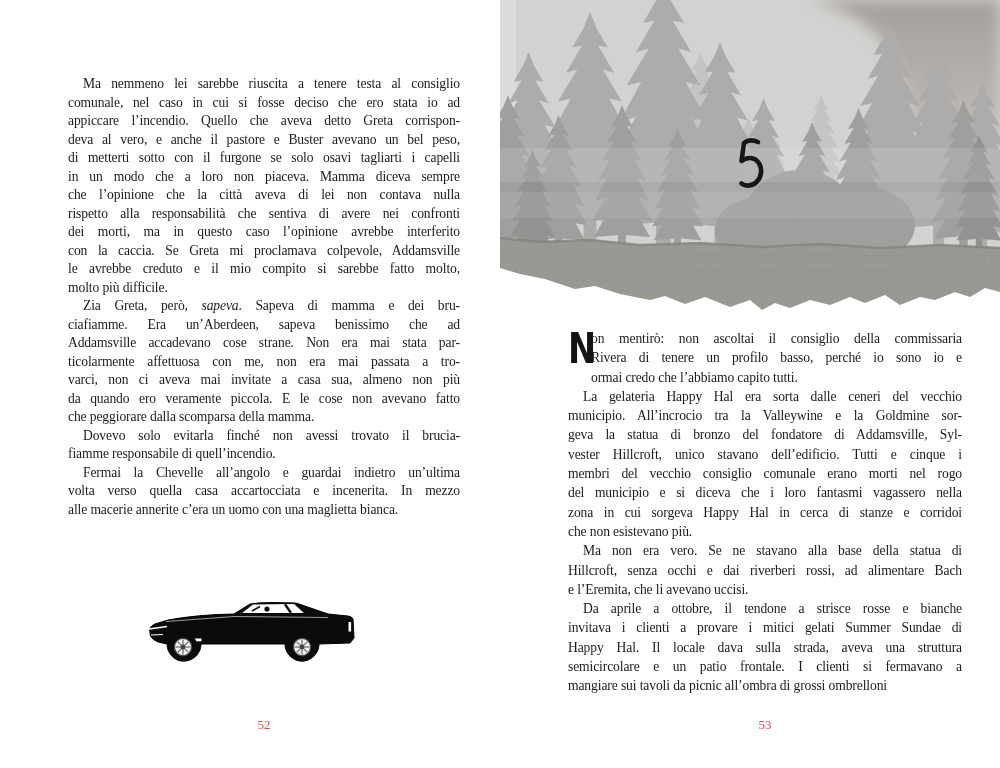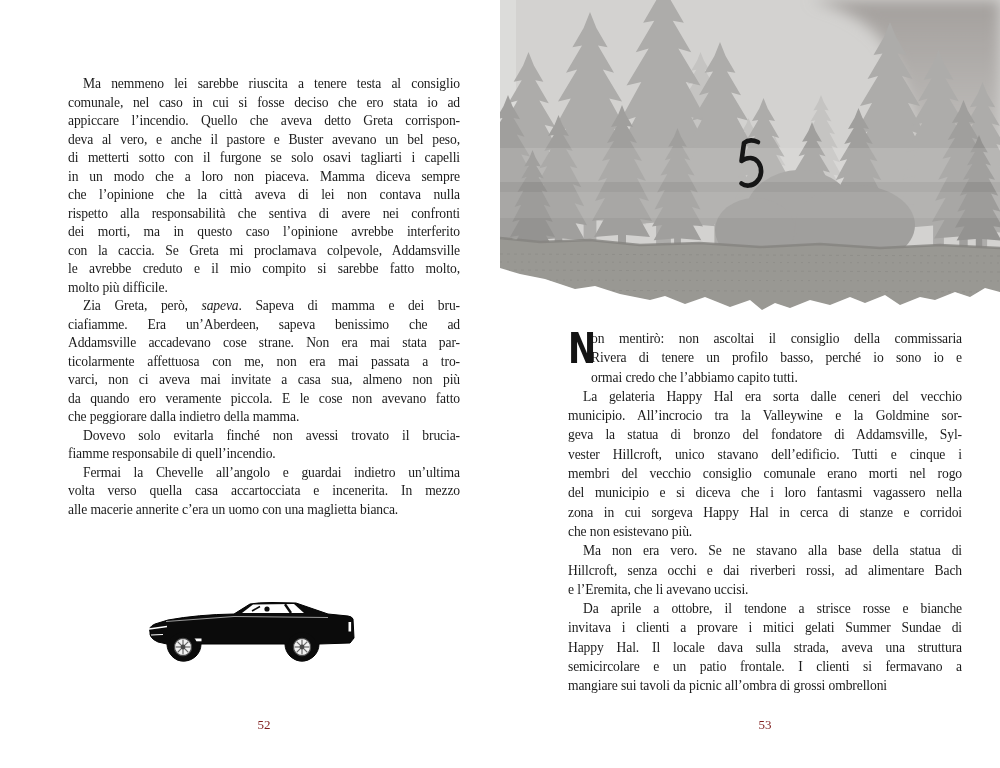--- a/index.html
+++ b/index.html
@@ -30,21 +30,21 @@
 
   .drop-cap{
     float:left;width:17px;height:37px;margin:2px 6px 0 0;
     font-family:"DejaVu Sans",sans-serif;font-weight:900;
     font-size:42px;line-height:35px;color:#141414;
     transform:scaleX(.8);transform-origin:0 0;
   }
 
   .folio{
     position:absolute;top:717px;text-align:center;
-    font-size:13px;color:#7f1d1d;
+    font-size:13px;color:#ef4444;
   }
   .page.left .folio{left:68px;width:392px}
   .page.right .folio{left:68px;width:394px}
 
   .forest{position:absolute;left:0;top:0;width:500px;height:320px;display:block}
   .car{position:absolute;left:146px;top:598px;width:216px;height:64px;display:block}
 
   
   .sky{fill:var(--sky,#d3d2d0)}
   .t-far{fill:var(--trees_far,#c4c3c1)}
@@ -72,21 +72,21 @@
         <div class="line">dei morti, ma in questo caso l’opinione avrebbe interferito</div>
         <div class="line">con la caccia. Se Greta mi proclamava colpevole, Addamsville</div>
         <div class="line">le avrebbe creduto e il mio compito si sarebbe fatto molto,</div>
         <div class="line para-end">molto più difficile.</div>
         <div class="line indent"><span>Zia Greta, però, </span><em>sapeva</em><span>. Sapeva di mamma e dei bru-</span></div>
         <div class="line">ciafiamme. Era un’Aberdeen, sapeva benissimo che ad</div>
         <div class="line">Addamsville accadevano cose strane. Non era mai stata par-</div>
         <div class="line">ticolarmente affettuosa con me, non era mai passata a tro-</div>
         <div class="line">varci, non ci aveva mai invitate a casa sua, almeno non più</div>
         <div class="line">da quando ero veramente piccola. E le cose non avevano fatto</div>
-        <div class="line para-end">che peggiorare dalla indietro della mamma.</div>
+        <div class="line para-end">che peggiorare dalla scomparsa della mamma.</div>
         <div class="line indent">Dovevo solo evitarla finché non avessi trovato il brucia-</div>
         <div class="line para-end">fiamme responsabile di quell’incendio.</div>
         <div class="line indent">Fermai la Chevelle all’angolo e guardai indietro un’ultima</div>
         <div class="line">volta verso quella casa accartocciata e incenerita. In mezzo</div>
         <div class="line para-end">alle macerie annerite c’era un uomo con una maglietta bianca.</div>
       </div>
 
     <svg class="car" viewBox="0 0 216 64" role="img" aria-label="black-chevelle-muscle-car-side-view">
       <g>
 

